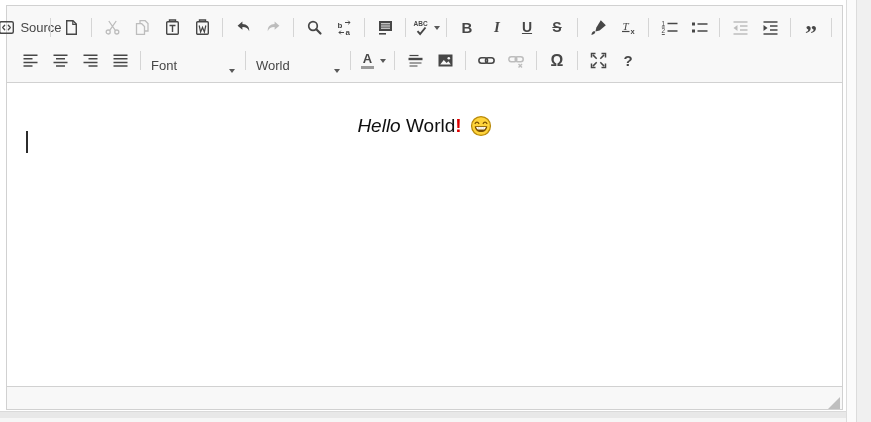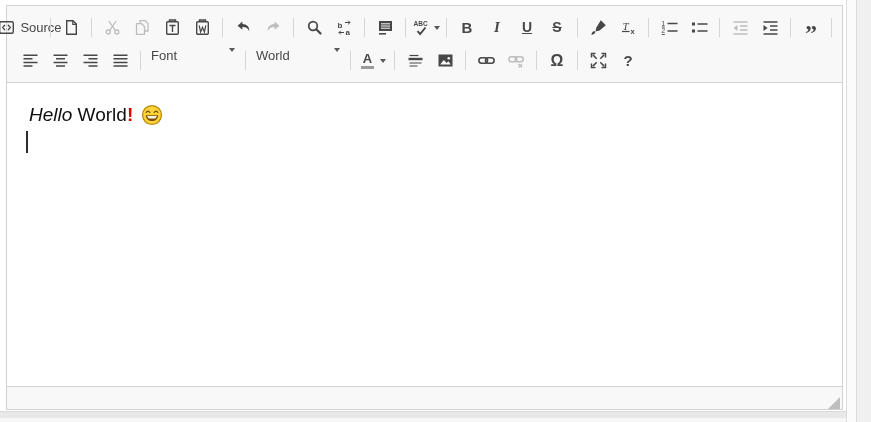--- a/index.html
+++ b/index.html
@@ -29,33 +29,33 @@
   .tb-ic{width:17px;height:17px;display:flex;align-items:center;justify-content:center;}
   .tb-ic svg{width:17px;height:17px;display:block;}
   .tg{line-height:17px;color:currentColor;}
   .tb-label{font-size:13px;margin-left:5px;color:#474747;}
   .tb-sep{width:1px;height:19px;background:#d5d5d5;margin:0 5px;flex:0 0 auto;}
   .dd-arrow{
     width:0;height:0;border-left:3.5px solid transparent;border-right:3.5px solid transparent;
     border-top:4px solid #595959;margin-left:4px;display:inline-block;
   }
   .tb-combo{
-    display:flex;align-items:flex-start;justify-content:space-between;
+    display:flex;align-items:flex-end;justify-content:space-between;
     width:84px;height:25px;padding:0 5px;font-size:13px;color:#474747;cursor:pointer;
   }
   .colorbtn{display:flex;flex-direction:column;align-items:center;}
   .colorbtn .a{font-weight:bold;font-size:13px;line-height:12px;}
   .colorbtn .colorbar{width:13px;height:3px;background:#9a9a9a;margin-top:1px;}
   
   .content{
     background:#fff;flex:1 1 auto;position:relative;
     padding:17px 20px;box-sizing:border-box;
     font-size:19px;color:#0f0f0f;cursor:text;
   }
-  .content p{margin:2px;line-height:26px;}
+  .content p{margin:13px;text-align:center;line-height:26px;}
   .content em{font-style:italic;}
   .bang{color:#dd0000;font-weight:700;}
   .emoji{display:inline-block;vertical-align:-5px;margin-left:8px;}
   .caret{position:absolute;left:19px;top:48px;width:2px;height:22px;background:#2c2c2c;}
   
   .bottombar{
     flex:0 0 auto;height:22px;background:#f8f8f8;border-top:1px solid #d1d1d1;position:relative;
   }
   .resize{position:absolute;right:2px;bottom:2px;width:12px;height:12px;cursor:se-resize;}
   

